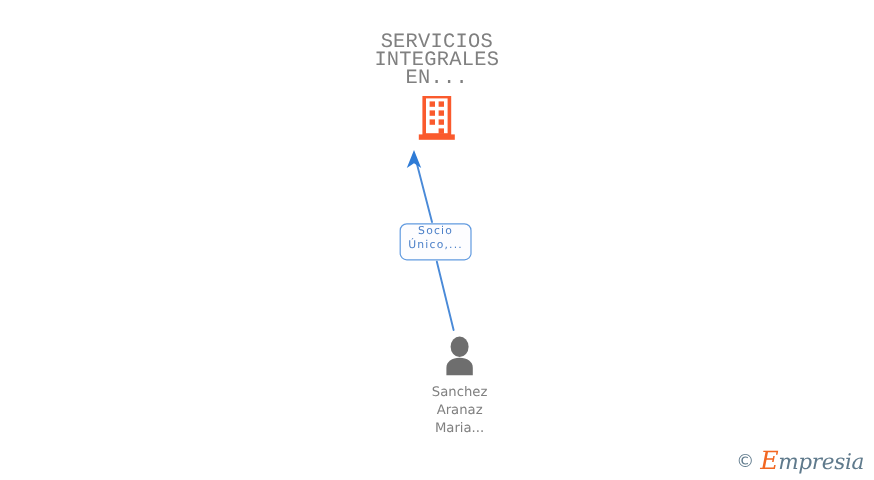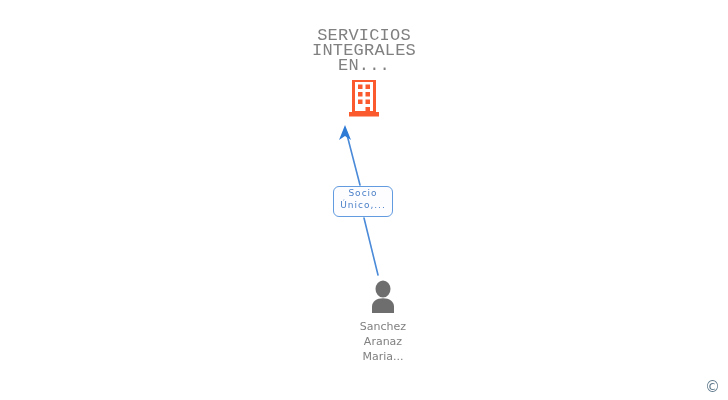--- a/index.html
+++ b/index.html
@@ -171,15 +171,18 @@
         <path d="M17 18.2c-6.4 0-11 3.4-11 8.2V33h22v-6.6c0-4.8-4.6-8.2-11-8.2z" fill="#6E6E6E"></path>
       </svg>
     </div>
     <div id="person-label">Sanchez
 Aranaz
 Maria...</div>
   </div>
 
   <div id="watermark">
     <span id="wm-copy">©</span>
+    <span id="wm-text">
+      <span id="wm-e">E</span><span id="wm-rest">mpresia</span>
+    </span>
   </div>
 
 </div>
 
 </body></html>

